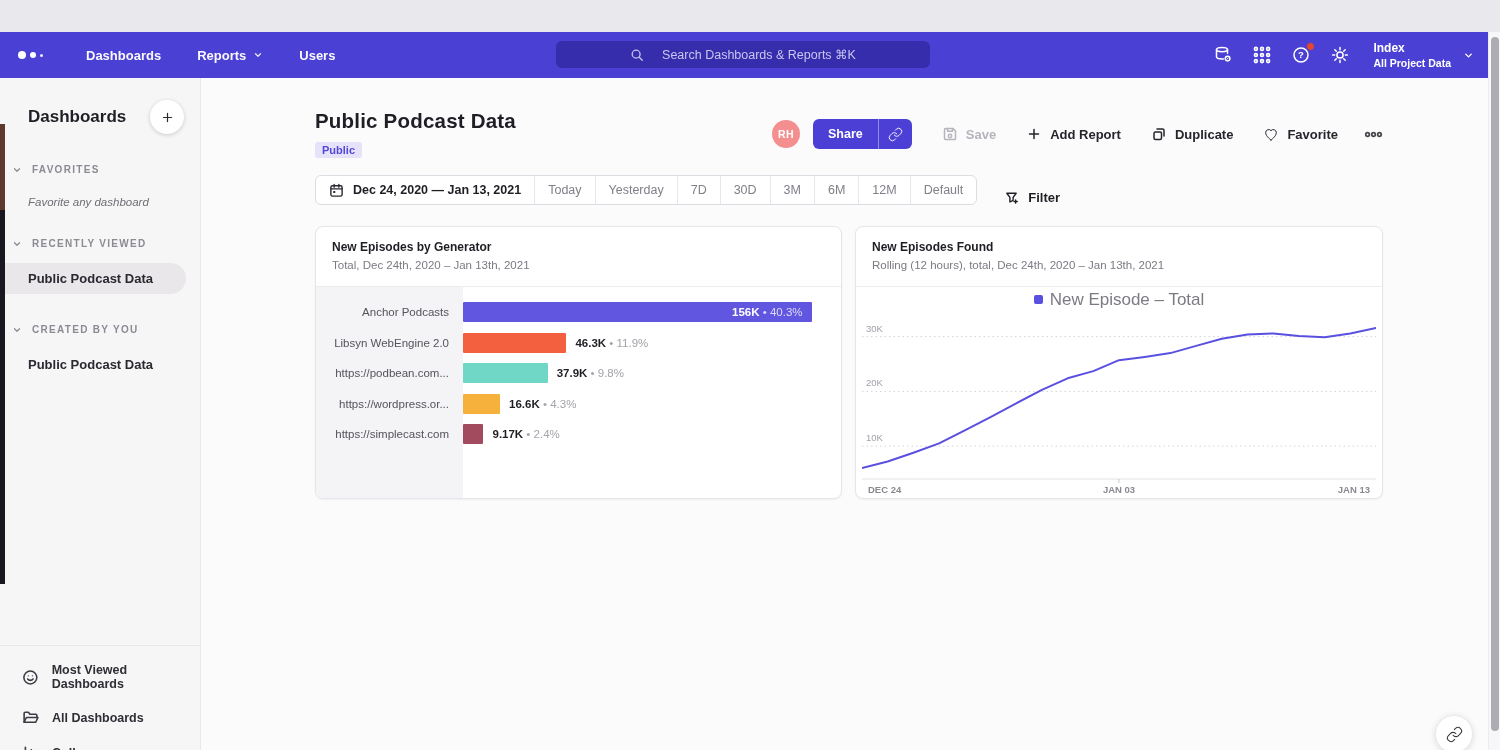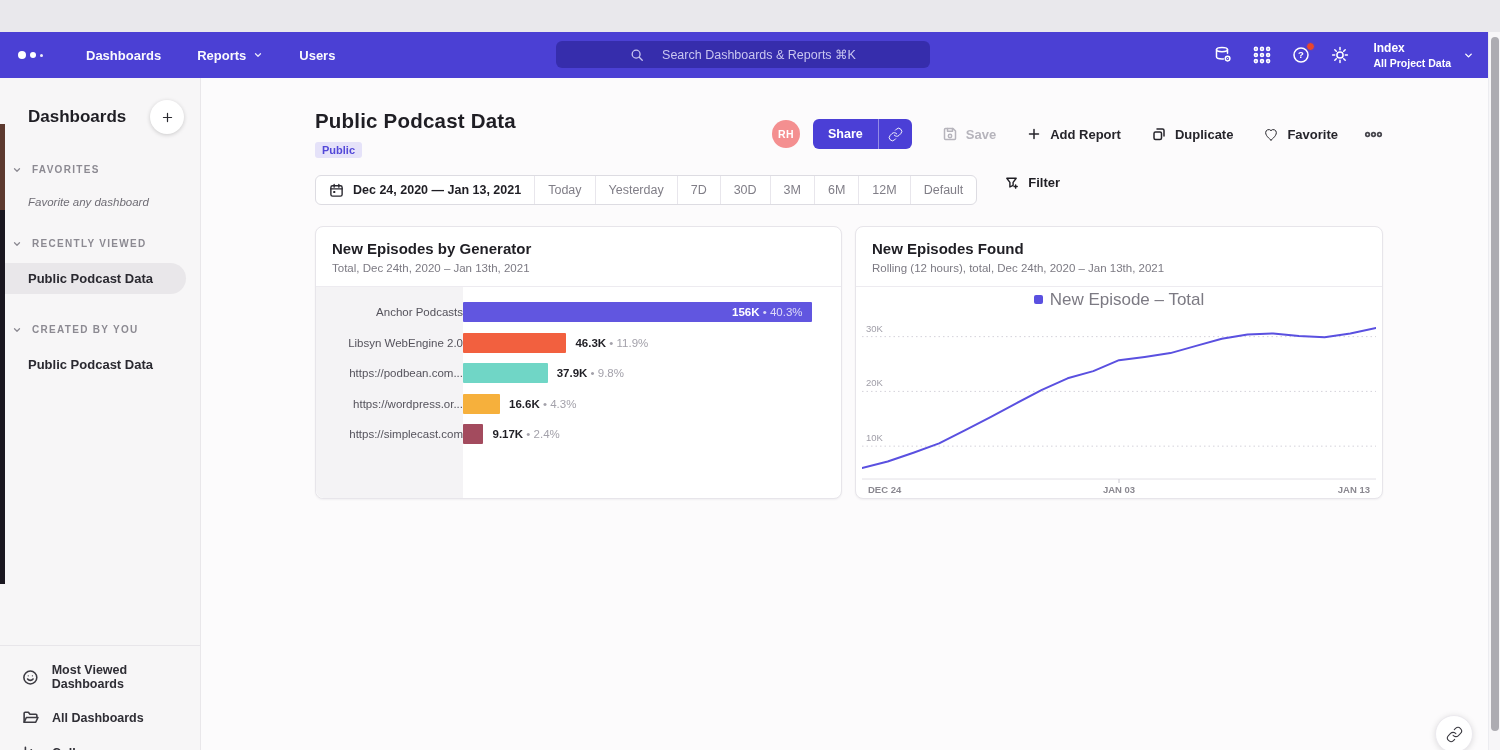--- a/index.html
+++ b/index.html
@@ -91,47 +91,47 @@
                 padding:0 9px; display:flex; align-items:center; color:#fff; }
   .share-link .icon { width:15px; height:15px; }
   .act { display:flex; align-items:center; gap:8px; font-size:13px; font-weight:700;
          color:#26252b; margin-left:30px; cursor:pointer; }
   .act .icon { width:16px; height:16px; }
   .act.disabled { color:#b6b4bc; cursor:default; }
   .more-btn { margin-left:26px; width:19px; height:19px; color:#4a4950; cursor:pointer; }
   .more-btn .icon { width:19px; height:19px; }
 
   
-  .datebar { display:flex; align-items:flex-start; margin-top:17px; gap:27px; }
+  .datebar { display:flex; align-items:flex-end; margin-top:17px; gap:27px; }
   .datebox { display:flex; border:1px solid #dddce2; border-radius:6px; background:#fff;
              height:30px; align-items:stretch; overflow:hidden; }
   .seg { display:flex; align-items:center; padding:0 13px; font-size:12.5px;
          color:#807e87; border-right:1px solid #e8e6ec; cursor:pointer; }
   .seg:last-child { border-right:none; }
   .seg.range { gap:9px; color:#1f1e24; font-weight:700; }
   .cal-ic { width:15px; height:15px; color:#2a2930; }
   .filter { display:flex; align-items:center; gap:9px; font-weight:700; font-size:13px;
             color:#1f1e24; cursor:pointer; }
   .filter .icon { width:15px; height:15px; }
 
   
   .cards { display:flex; gap:13px; margin-top:21px; }
   .card { background:#fff; border:1px solid #e7e5ea; border-radius:8px;
           box-shadow:0 1px 2px rgba(20,20,40,.05); height:273px; }
   .card1 { width:527px; } .card2 { width:528px; }
   .card-head { height:60px; padding:13px 16px 0; border-bottom:1px solid #edebf0; }
-  .card-title { font-size:15px; font-weight:700; color:#1f1e24; }
+  .card-title { font-size:12px; font-weight:700; color:#1f1e24; }
   .card-sub { font-size:11.5px; color:#7c7a83; margin-top:5px; }
 
   
   .bar-rows { position:relative; height:211px; padding-top:10px; }
   .label-bg { position:absolute; left:0; top:0; bottom:0; width:147px; background:#f4f3f5;
               border-bottom-left-radius:8px; }
   .bar-row { display:flex; align-items:center; height:30.5px; position:relative; }
-  .bar-label { width:147px; flex:none; text-align:right; 
+  .bar-label { width:147px; flex:none; text-align:right; padding-right:14px;
                font-size:11.5px; color:#55535c; }
   .bar-cell { flex:1; display:flex; align-items:center; height:100%; padding-right:8px; }
   .bar { height:20px; border-radius:1px; position:relative; flex:none; }
   .bar-val { font-size:11.5px; margin-left:9px; white-space:nowrap; }
   .bar-val b { color:#1f1e24; font-weight:700; }
   .bar-val .dot, .bar-val .pct { color:#a3a1aa; }
   .bar-val.inside { position:absolute; right:9px; top:50%; transform:translateY(-50%);
                     margin:0; }
   .bar-val.inside b { color:#fff; }
   .bar-val.inside .dot, .bar-val.inside .pct { color:rgba(255,255,255,.78); }

